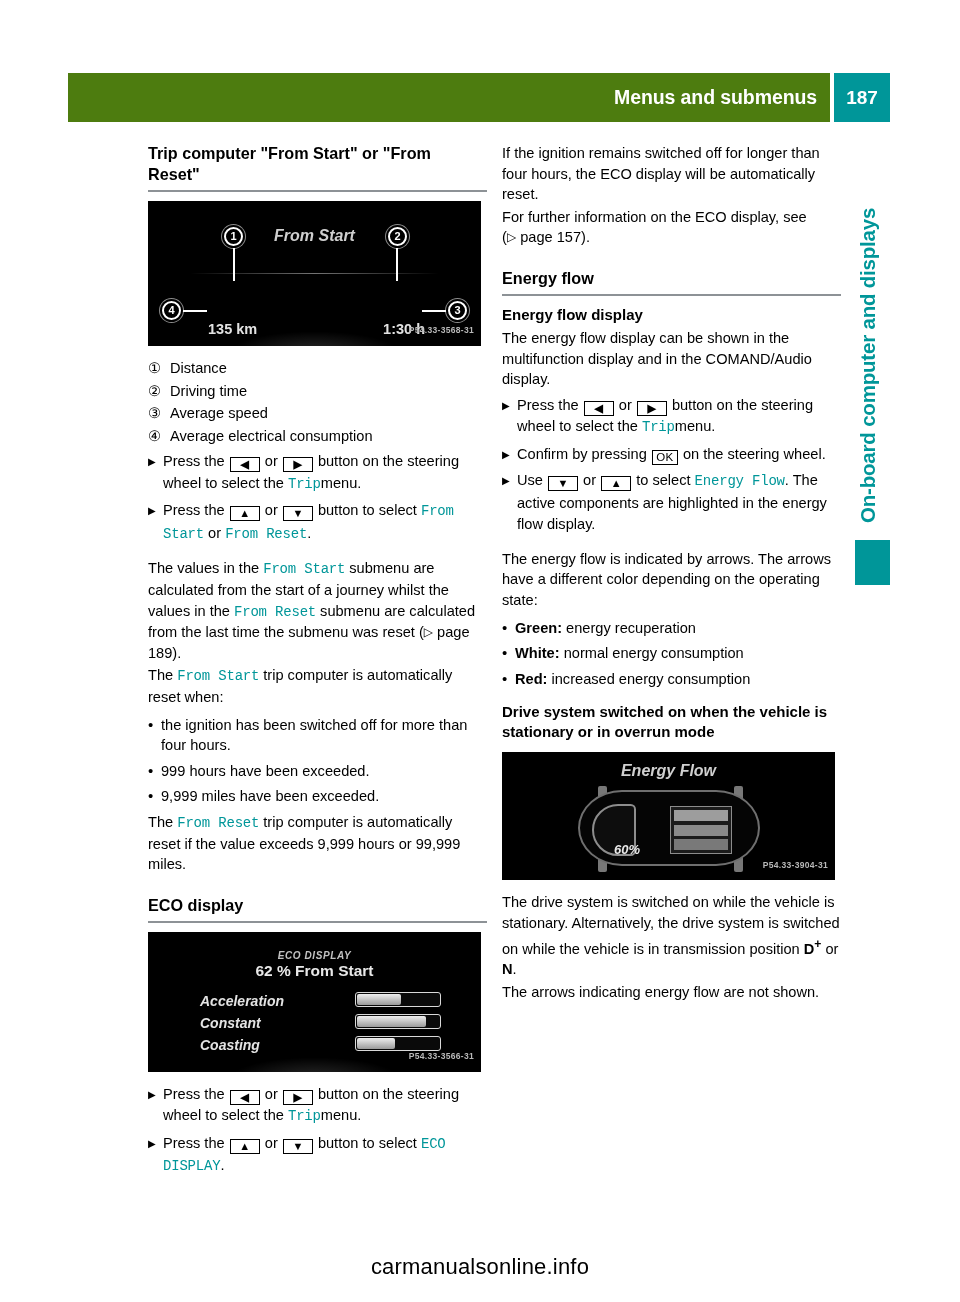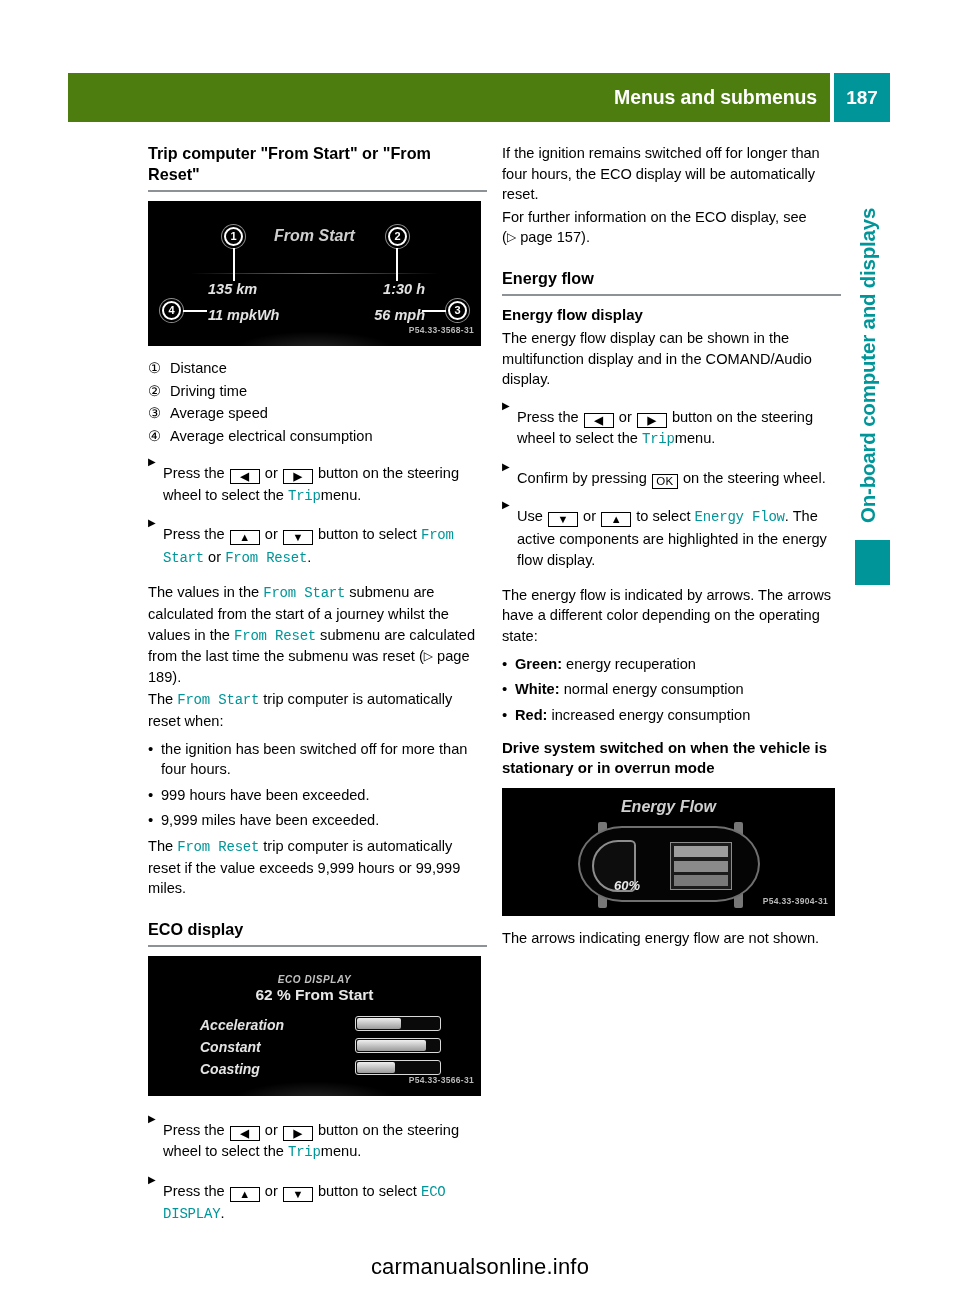--- a/index.html
+++ b/index.html
@@ -98,21 +98,21 @@
 
   
   .tc-title {
     position:absolute; left:0; right:0; top:25px; text-align:center;
     color:#cfcfcf; font-style:italic; font-size:16px; font-weight:bold;
   }
   .tc-divider {
     position:absolute; left:42px; right:42px; top:72px; height:1px;
     background:linear-gradient(to right, rgba(255,255,255,0), rgba(255,255,255,.45), rgba(255,255,255,0));
   }
-  .tc-v { position:absolute; color:#e2e2e2; font-style:italic; font-weight:bold; font-size:14.5px; }
+  .tc-v { position:absolute; color:#e2e2e2; font-weight:bold; font-size:14.5px;margin-top:40px; }
   .tc-v1 { left:60px; top:78px; }
   .tc-v2 { right:56px; top:78px; }
   .tc-v4 { left:60px; top:104px; }
   .tc-v3 { right:56px; top:104px; }
   .callout {
     position:absolute; width:19px; height:19px; border-radius:50%;
     border:2px solid #fff; color:#fff; background:#000;
     font-size:11px; font-weight:bold;
     display:flex; align-items:center; justify-content:center;
     box-shadow:0 0 0 2px #000, 0 0 0 3px rgba(255,255,255,.55);
@@ -200,21 +200,21 @@
   .legend-num {
     width:22px; flex:0 0 22px; font-size:14.5px; line-height:20.6px;
   }
   .legend-txt { flex:1 1 auto; line-height:20.6px; }
 
   
   .step { display:flex; align-items:flex-start; margin-top:5px; }
   .step-mark {
     flex:0 0 15px; font-size:10px; line-height:21px; color:#000;
   }
-  .step-body { flex:1 1 auto; line-height:21.5px;margin-top:12px; }
+  .step-body { flex:1 1 auto; line-height:21.5px; }
 
   
   .blist { margin-top:7px; }
   .brow { display:flex; align-items:flex-start; margin-bottom:5px; }
   .bmark {
     flex:0 0 13px; font-size:15px; line-height:20.6px;
   }
   .btxt { flex:1 1 auto; line-height:20.6px; }
 
   
@@ -473,18 +473,22 @@
       <div class="ef-batt">
         <div class="ef-batt-top"></div>
         <div class="ef-batt-mid"></div>
         <div class="ef-batt-bot"></div>
       </div>
     </div>
     <div class="ef-pct">60%</div>
     <div class="shot-code">P54.33-3904-31</div>
   </div>
 
+  <p class="para"><span>The drive system is switched on while the vehicle is stationary. Alternatively, the drive system is switched on while the vehicle is in transmission position</span>
+    <span class="bold">D</span><sup class="bold">+</sup>
+    <span>or</span>
+    <span class="bold">N</span><span>.</span></p>
 
   <p class="para">The arrows indicating energy flow are not shown.</p>
 
 </div>
 
 <div class="watermark">carmanualsonline.info</div>
 
 </body></html>

